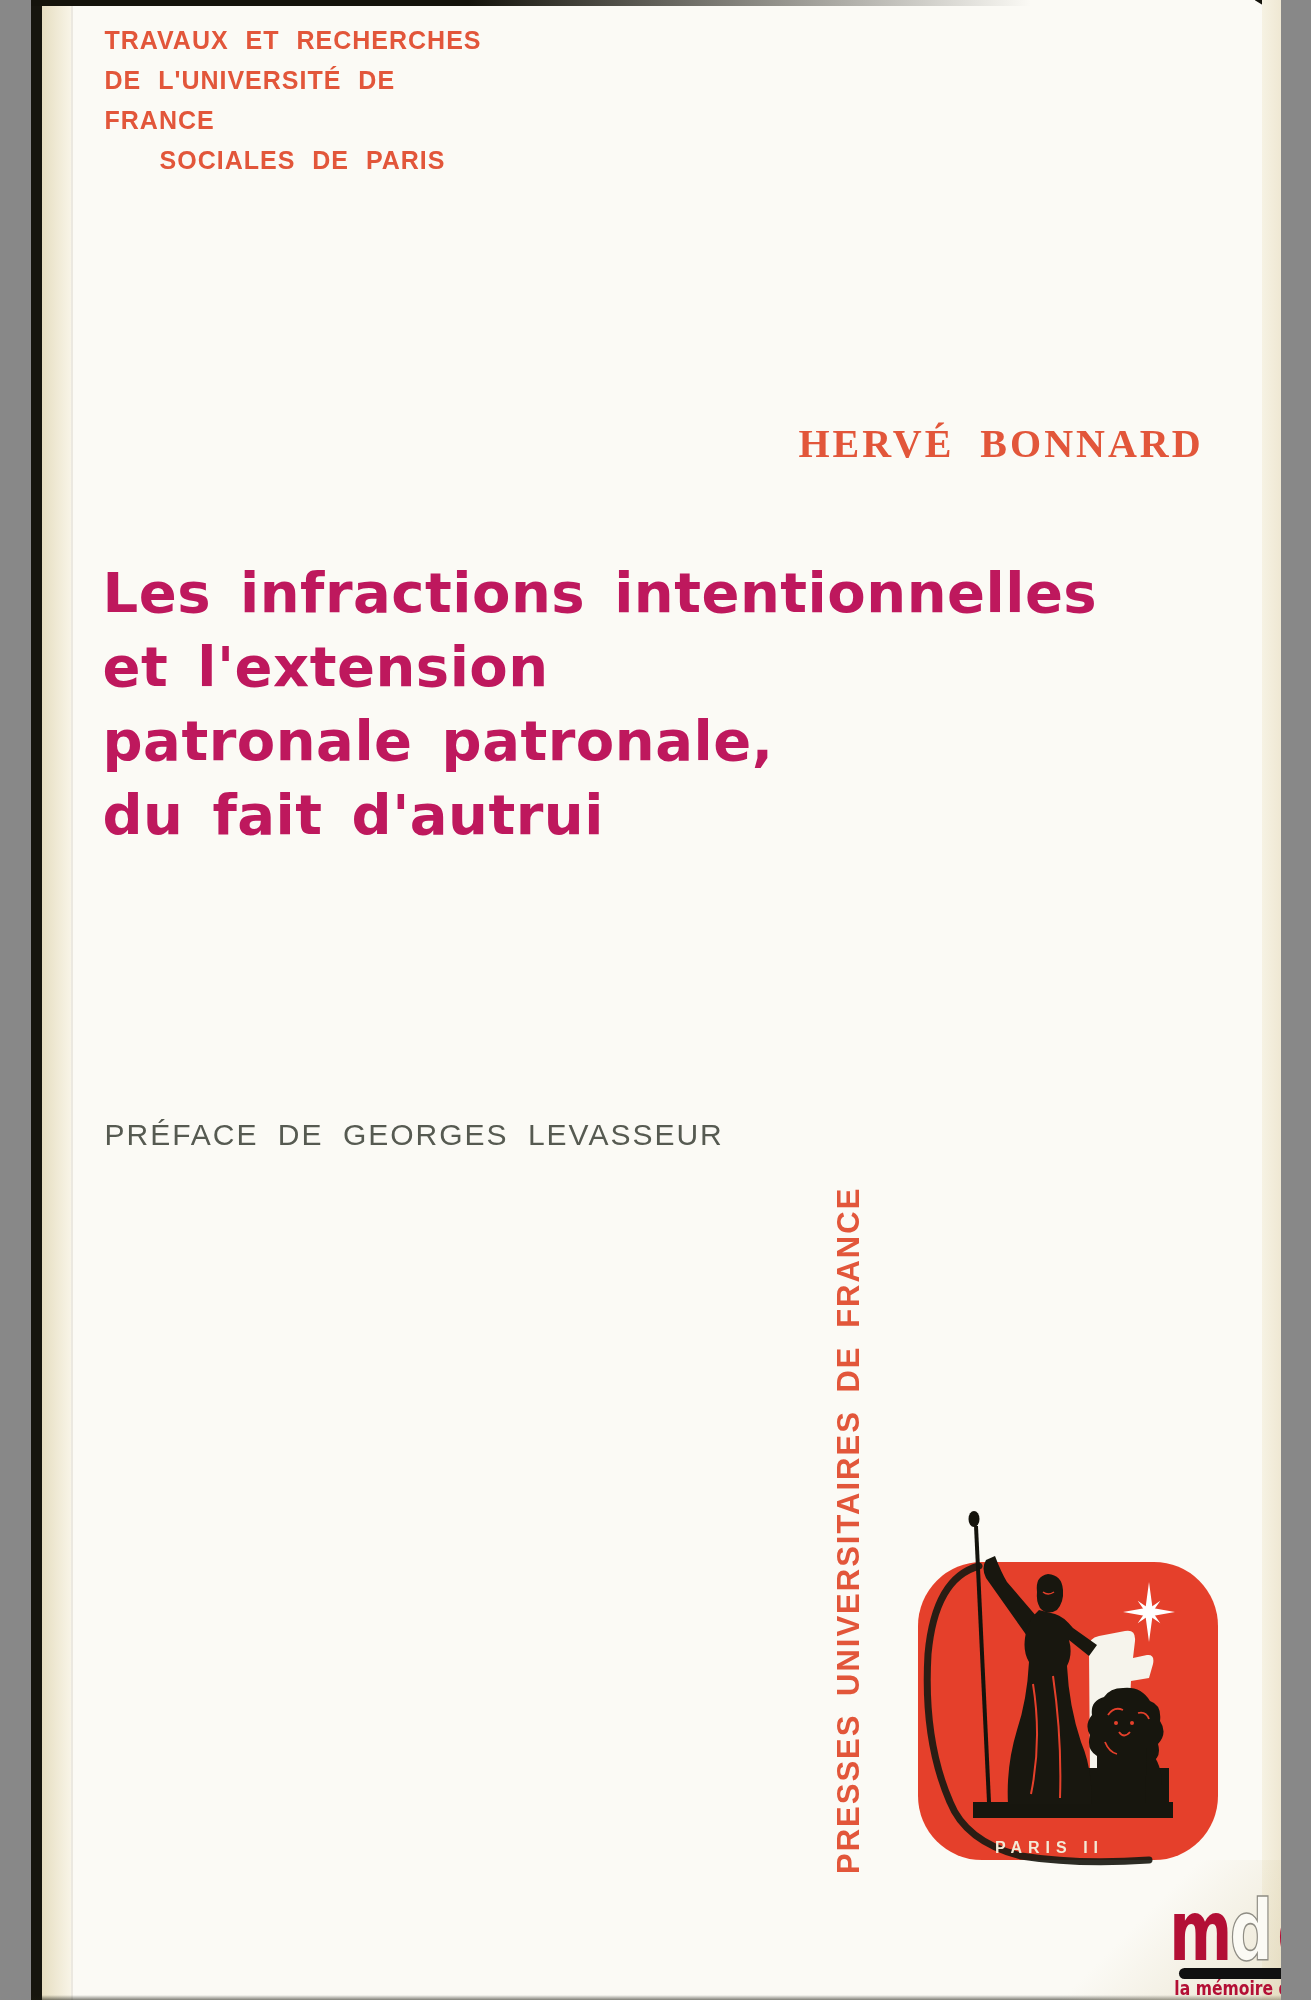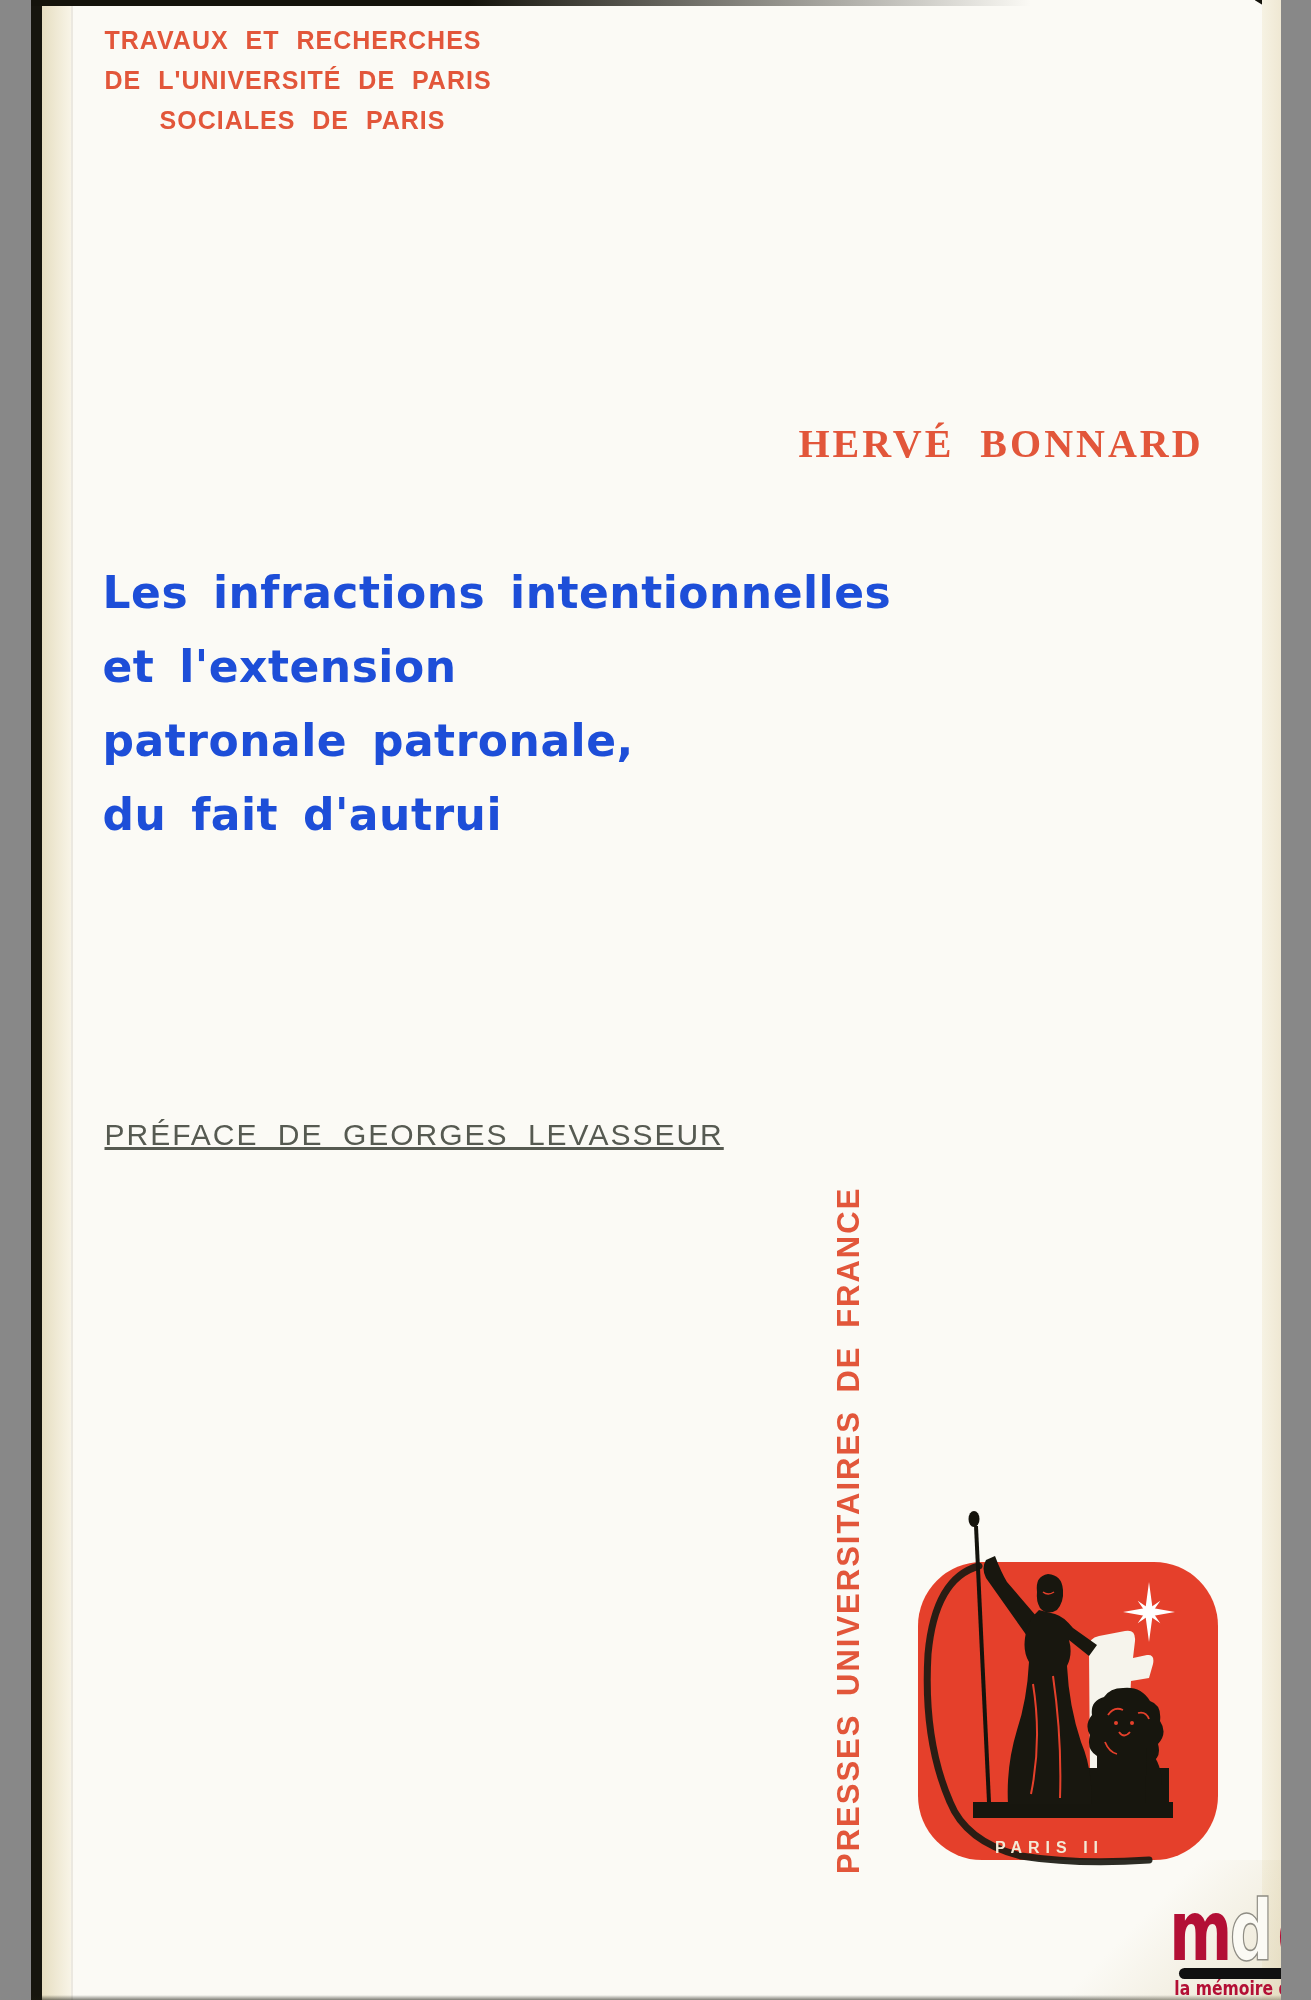--- a/index.html
+++ b/index.html
@@ -36,28 +36,28 @@
   
   .author{
     position:absolute;left:768px;top:420px;
     color:#e2563a;font-weight:bold;font-size:40px;
     letter-spacing:3px;word-spacing:13px;white-space:nowrap;font-family:Liberation Serif, serif;
   }
 
   
   .title{
     position:absolute;left:72px;top:556px;width:1180px;
-    color:#1d4ed8;font-family:"DejaVu Sans",sans-serif;font-weight:bold;
-    font-size:44px;line-height:74px;letter-spacing:.5px;word-spacing:9px;
+    color:#be185d;font-family:"DejaVu Sans",sans-serif;font-weight:bold;
+    font-size:56px;line-height:74px;letter-spacing:.5px;word-spacing:9px;
   }
 
   
   .preface{
     position:absolute;left:74px;top:1118px;
-    color:#565a51;font-size:30px;letter-spacing:2px;word-spacing:9px;white-space:nowrap;text-decoration:underline;
+    color:#565a51;font-size:30px;letter-spacing:2px;word-spacing:9px;white-space:nowrap;
   }
 
   
   .publisher{
     position:absolute;left:800px;top:1874px;
     transform:rotate(-90deg);transform-origin:0 0;
     color:#e2563a;font-weight:bold;font-size:31px;
     letter-spacing:2px;word-spacing:7px;white-space:nowrap;
   }
 
@@ -74,21 +74,21 @@
   <div class="crease-left"></div>
   <div class="edge-top"></div>
   <div class="corner-tr"></div>
   <div class="edge-right-cream"></div>
   <div class="crease-right"></div>
   <div class="edge-bottom"></div>
   <div class="corner-shade"></div>
 
   <div class="series">
     <div class="ln">TRAVAUX ET RECHERCHES</div>
-    <div class="ln">DE L'UNIVERSITÉ DE PARIS</div>
+    <div class="ln">DE L'UNIVERSITÉ DE FRANCE</div>
     <div class="ln">SOCIALES DE PARIS</div>
   </div>
 
   <div class="author">HERVÉ BONNARD</div>
 
   <div class="title">
     <div>Les infractions intentionnelles</div>
     <div>et l'extension</div>
     <div>patronale patronale,</div>
     <div>du fait d'autrui</div>

